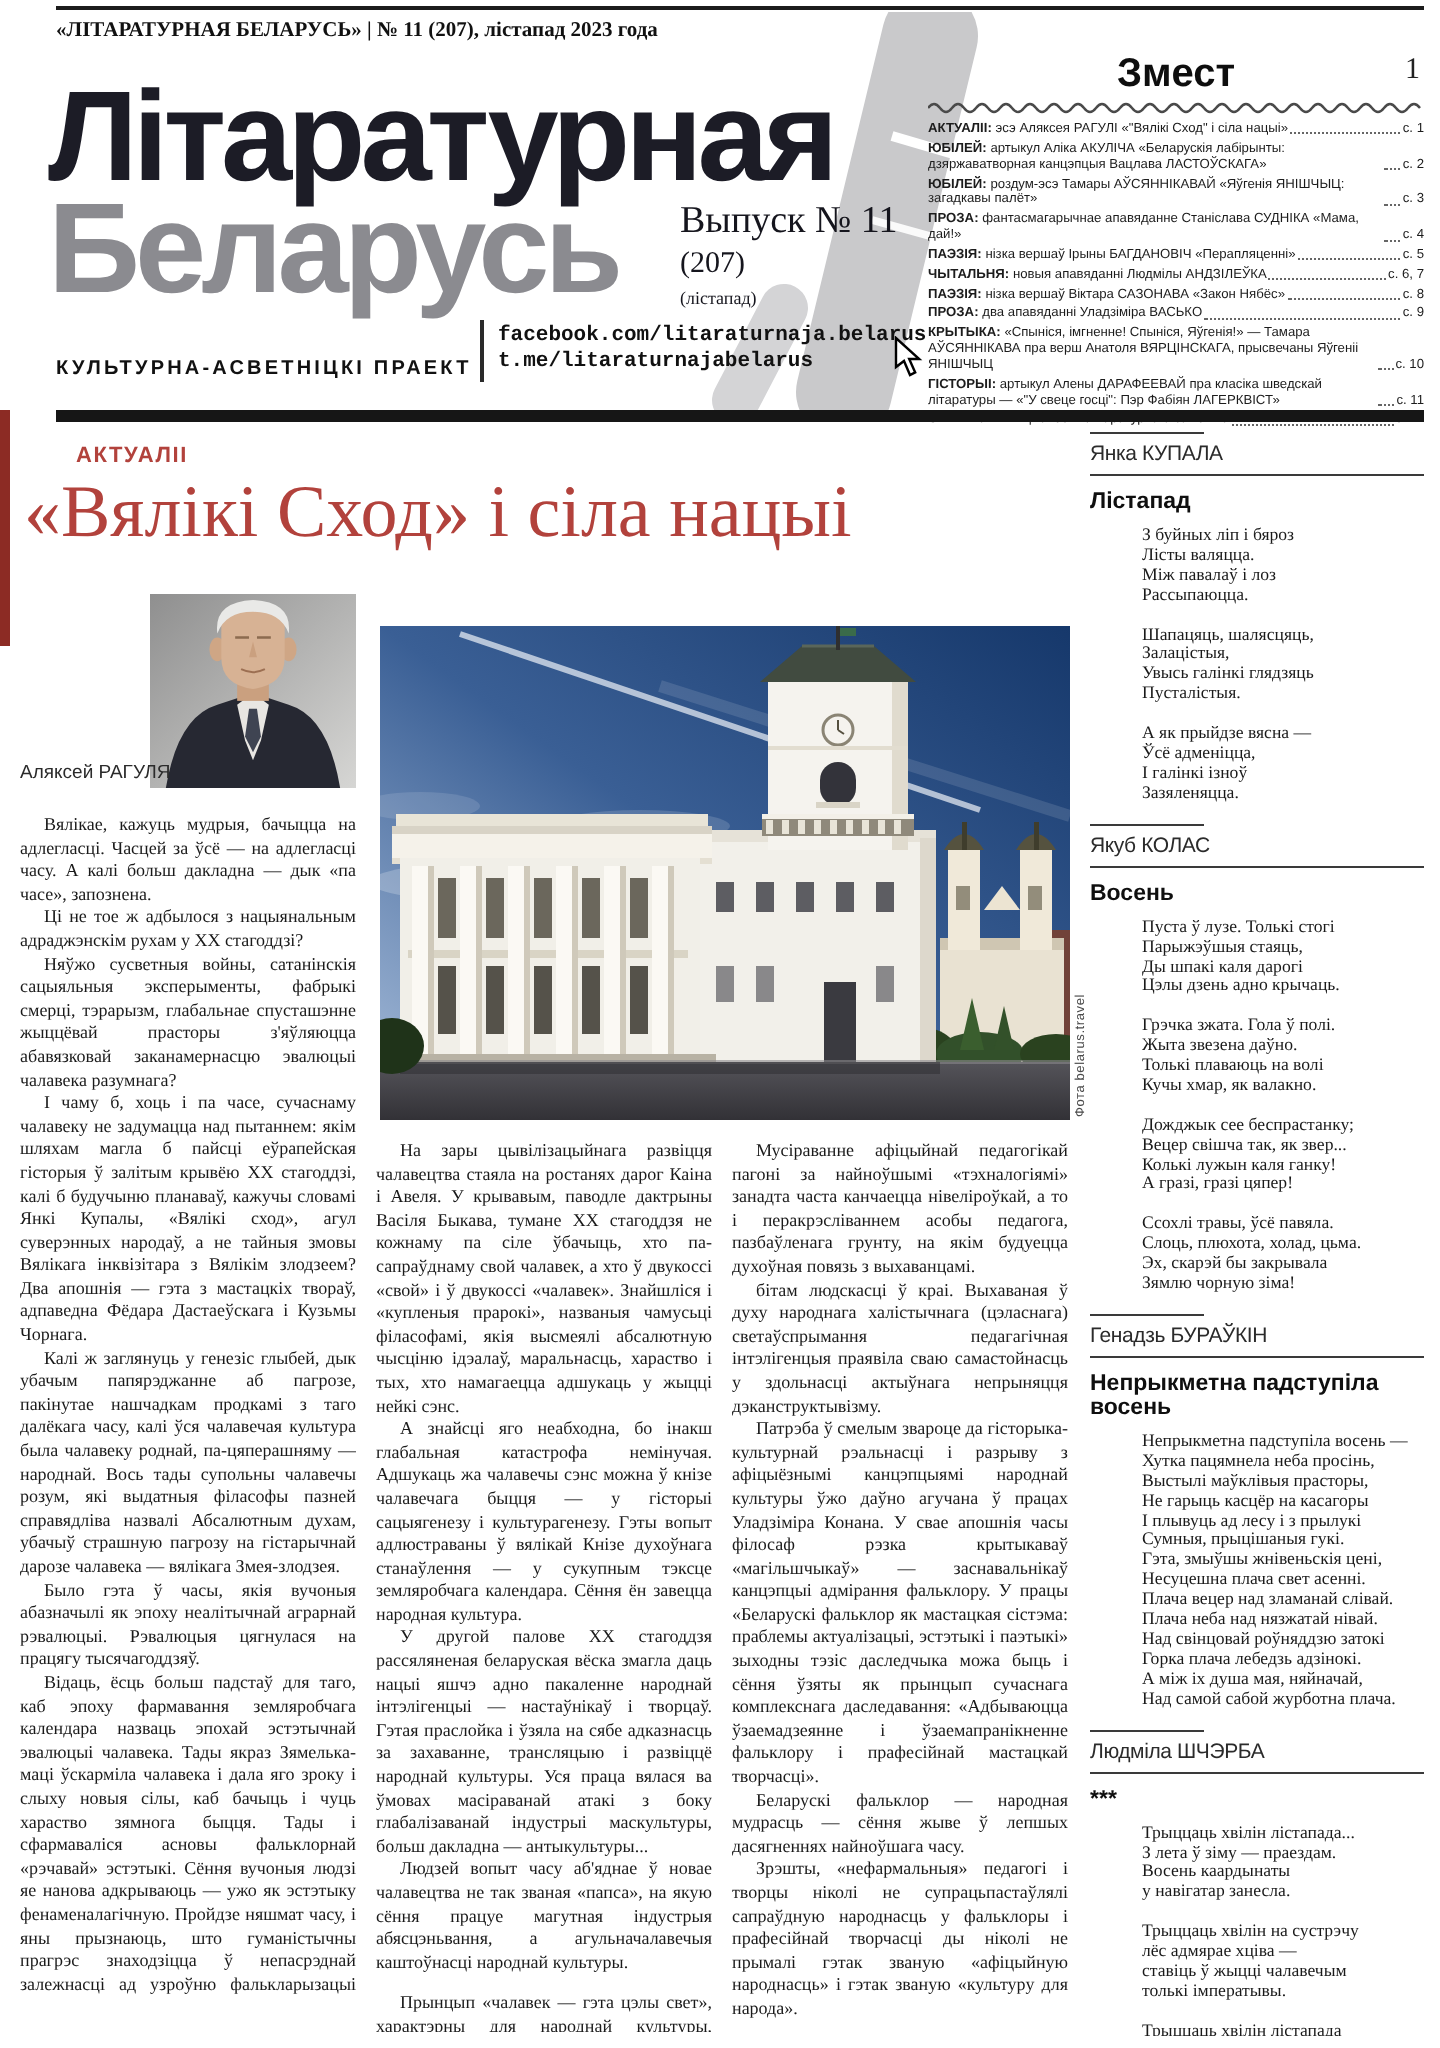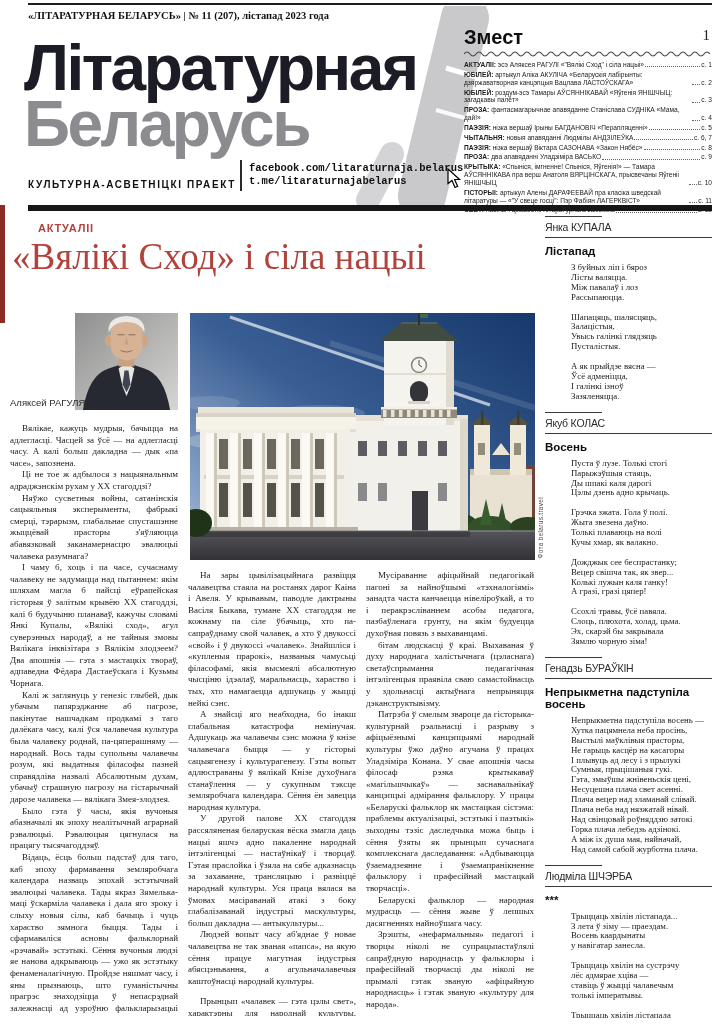--- a/index.html
+++ b/index.html
@@ -20,40 +20,40 @@
   .issue2{font-size:15px;margin-top:2px}
   .issue3{font-size:9px;margin-top:3px}
   .project{position:absolute;left:28px;top:179px;font-family:"Liberation Sans",sans-serif;
            font-weight:bold;font-size:10px;letter-spacing:1.6px;color:#111}
   .links-divider{position:absolute;left:240px;top:160px;width:2px;height:31px;background:#2a2a2a}
   .links{position:absolute;left:249px;top:162px;font-family:Liberation Mono, monospace;
          font-weight:bold;font-size:10.5px;line-height:13px;color:#111}
   .links a{color:#111;text-decoration:none;display:block}
 
   .toc{position:absolute;left:464px;top:26px;width:248px;font-family:"Liberation Sans",sans-serif}
-  .toc-title{font-weight:bold;font-size:20px;color:#0e0e0e}
+  .toc-title{text-align:center;font-weight:bold;font-size:20px;color:#0e0e0e}
   .wavy{display:block;margin:1px 0 3px}
   .toc-item{display:flex;align-items:flex-end;font-size:6.6px;line-height:7.9px;color:#1c1c1c;margin-top:1.9px}
   .toc-cat{font-weight:bold}
   .toc-main{flex:0 1 auto}
   .toc-leader{flex:1 0 8px;min-width:8px;border-bottom:1px dotted #666;margin:0 1px 1.5px 1px}
   .toc-page{flex:0 0 auto;white-space:nowrap}
 
   .black-bar{position:absolute;left:28px;top:205px;width:684px;height:6px;background:#161616}
   .red-bar{position:absolute;left:0;top:205px;width:5px;height:118px;background:#8c2b24}
 
   .section-label{position:absolute;left:38px;top:222px;font-family:"Liberation Sans",sans-serif;
                  font-weight:bold;font-size:11px;letter-spacing:.8px;color:#b2423c}
   .headline{position:absolute;left:12px;top:235px;margin:0;font-weight:normal;
             font-size:37px;color:#b2423c}
 
   .col{position:absolute;overflow:hidden}
   .col-inner p.para{margin:0;font-size:9px;line-height:11.6px;text-align:justify;text-indent:12px}
   p.para:empty{height:9px}
-  .col1{left:10px;top:313px;width:168px;height:701px}
+  .col1{left:10px;top:297px;width:168px;height:701px}
   .col2{left:188px;top:570px;width:168px;height:446px}
   .col3{left:366px;top:570px;width:168px;height:446px}
 
   .author-block{position:relative;height:103px;margin-bottom:7px}
   .portrait{position:absolute;right:0;top:0;width:103px;height:97px;display:block}
   .author-name{position:absolute;left:0;bottom:8px;font-family:"Liberation Sans",sans-serif;
                font-size:9.5px;color:#2b2b2b}
 
   .photo-wrap{position:absolute;left:190px;top:313px;width:353px;height:247px}
   .building{display:block;width:345px;height:247px}
@@ -84,20 +84,25 @@
   <svg class="brush" width="200" height="200" viewBox="0 0 200 200">
     <path d="M165 12 L122 190" stroke="#c9c9cb" stroke-width="48" stroke-linecap="round" fill="none"></path>
     <path d="M92 148 L68 194" stroke="#d4d4d6" stroke-width="24" stroke-linecap="round" fill="none"></path>
     <path d="M146 62 l34 10" stroke="#ffffff" stroke-width="5" fill="none"></path>
     <path d="M136 104 l36 10" stroke="#ffffff" stroke-width="4" opacity=".9" fill="none"></path>
   </svg>
 
   <div class="mast1">Літаратурная</div>
   <div class="mast2">Беларусь</div>
 
+  <div class="issue">
+    <div class="issue1">Выпуск № 11</div>
+    <div class="issue2">(207)</div>
+    <div class="issue3">(лістапад)</div>
+  </div>
 
   <div class="project">КУЛЬТУРНА-АСВЕТНІЦКІ ПРАЕКТ</div>
   <div class="links-divider"></div>
   <div class="links">
     <a href="#">facebook.com/litaraturnaja.belarus</a>
     <a href="#">t.me/litaraturnajabelarus</a>
   </div>
 
   <div class="toc">
     <div class="toc-title">Змест</div>

